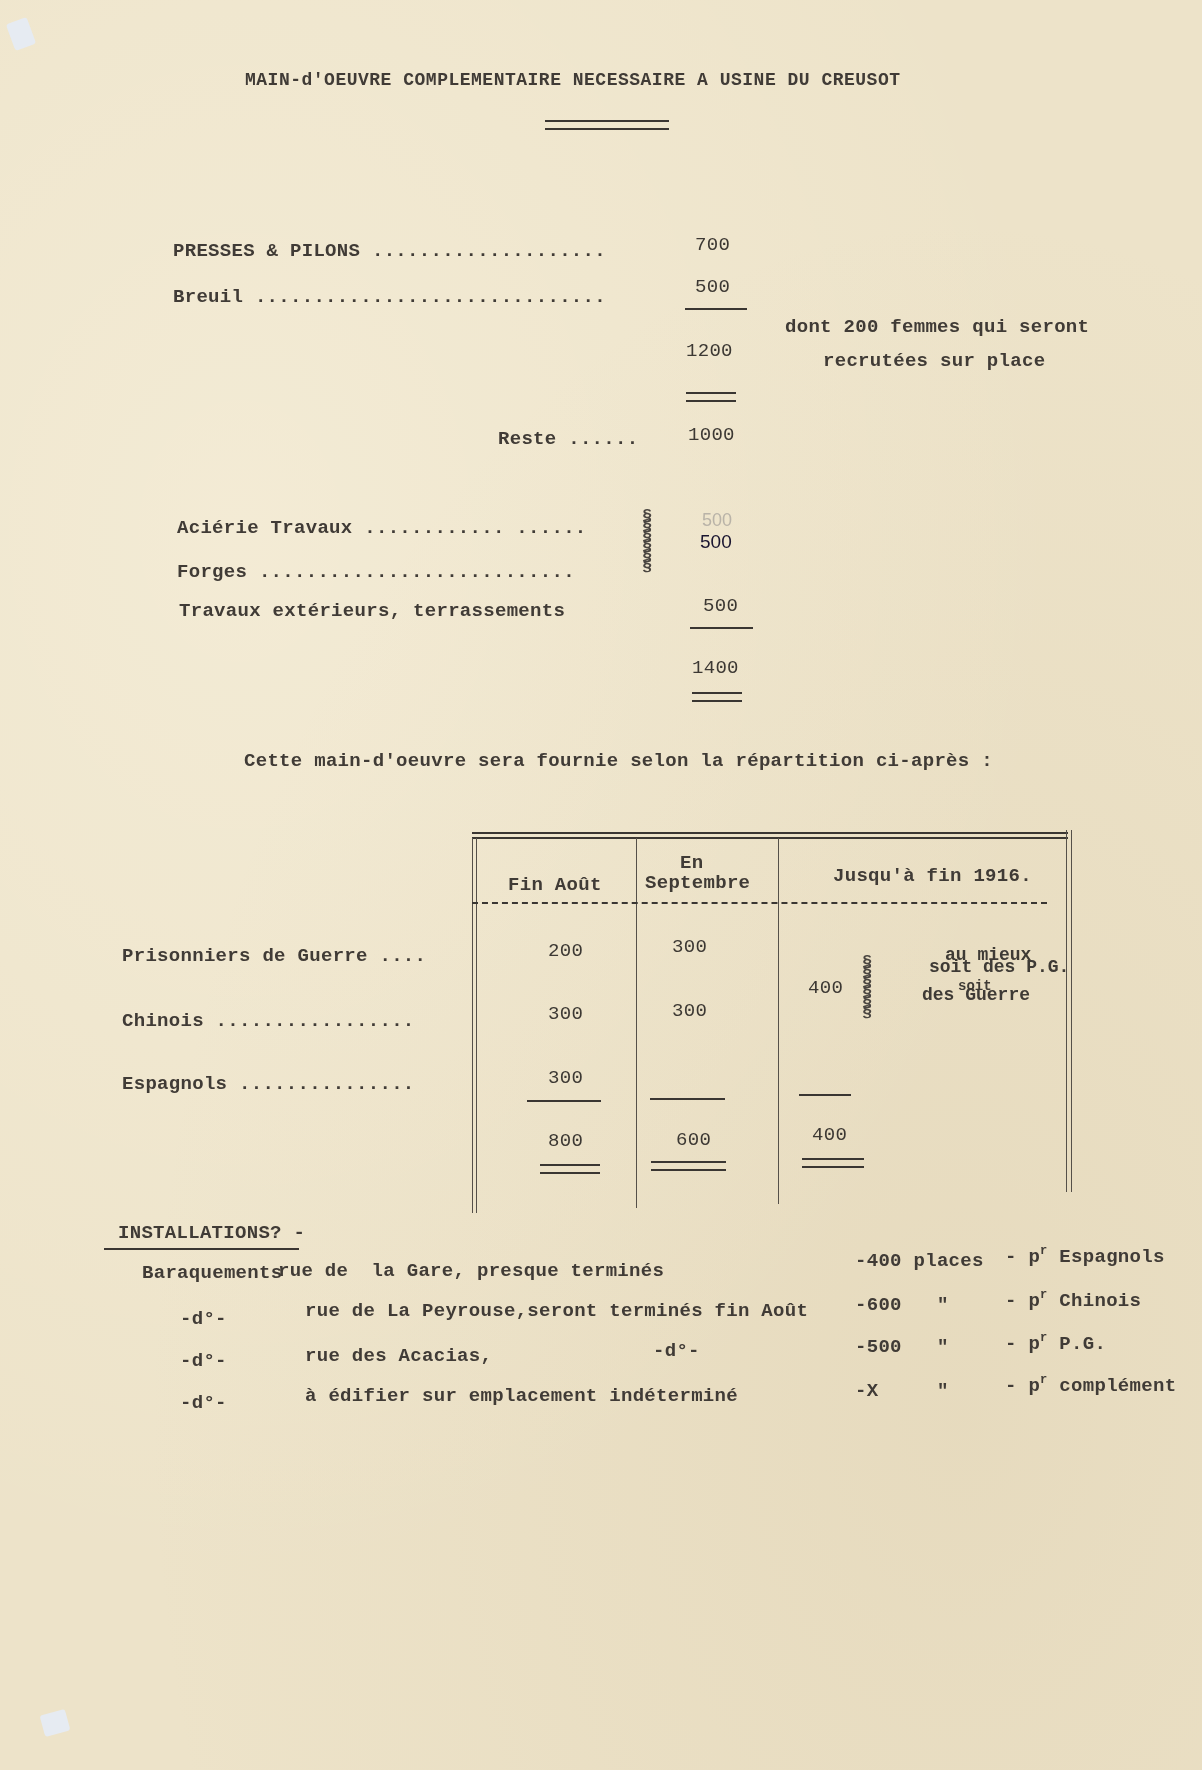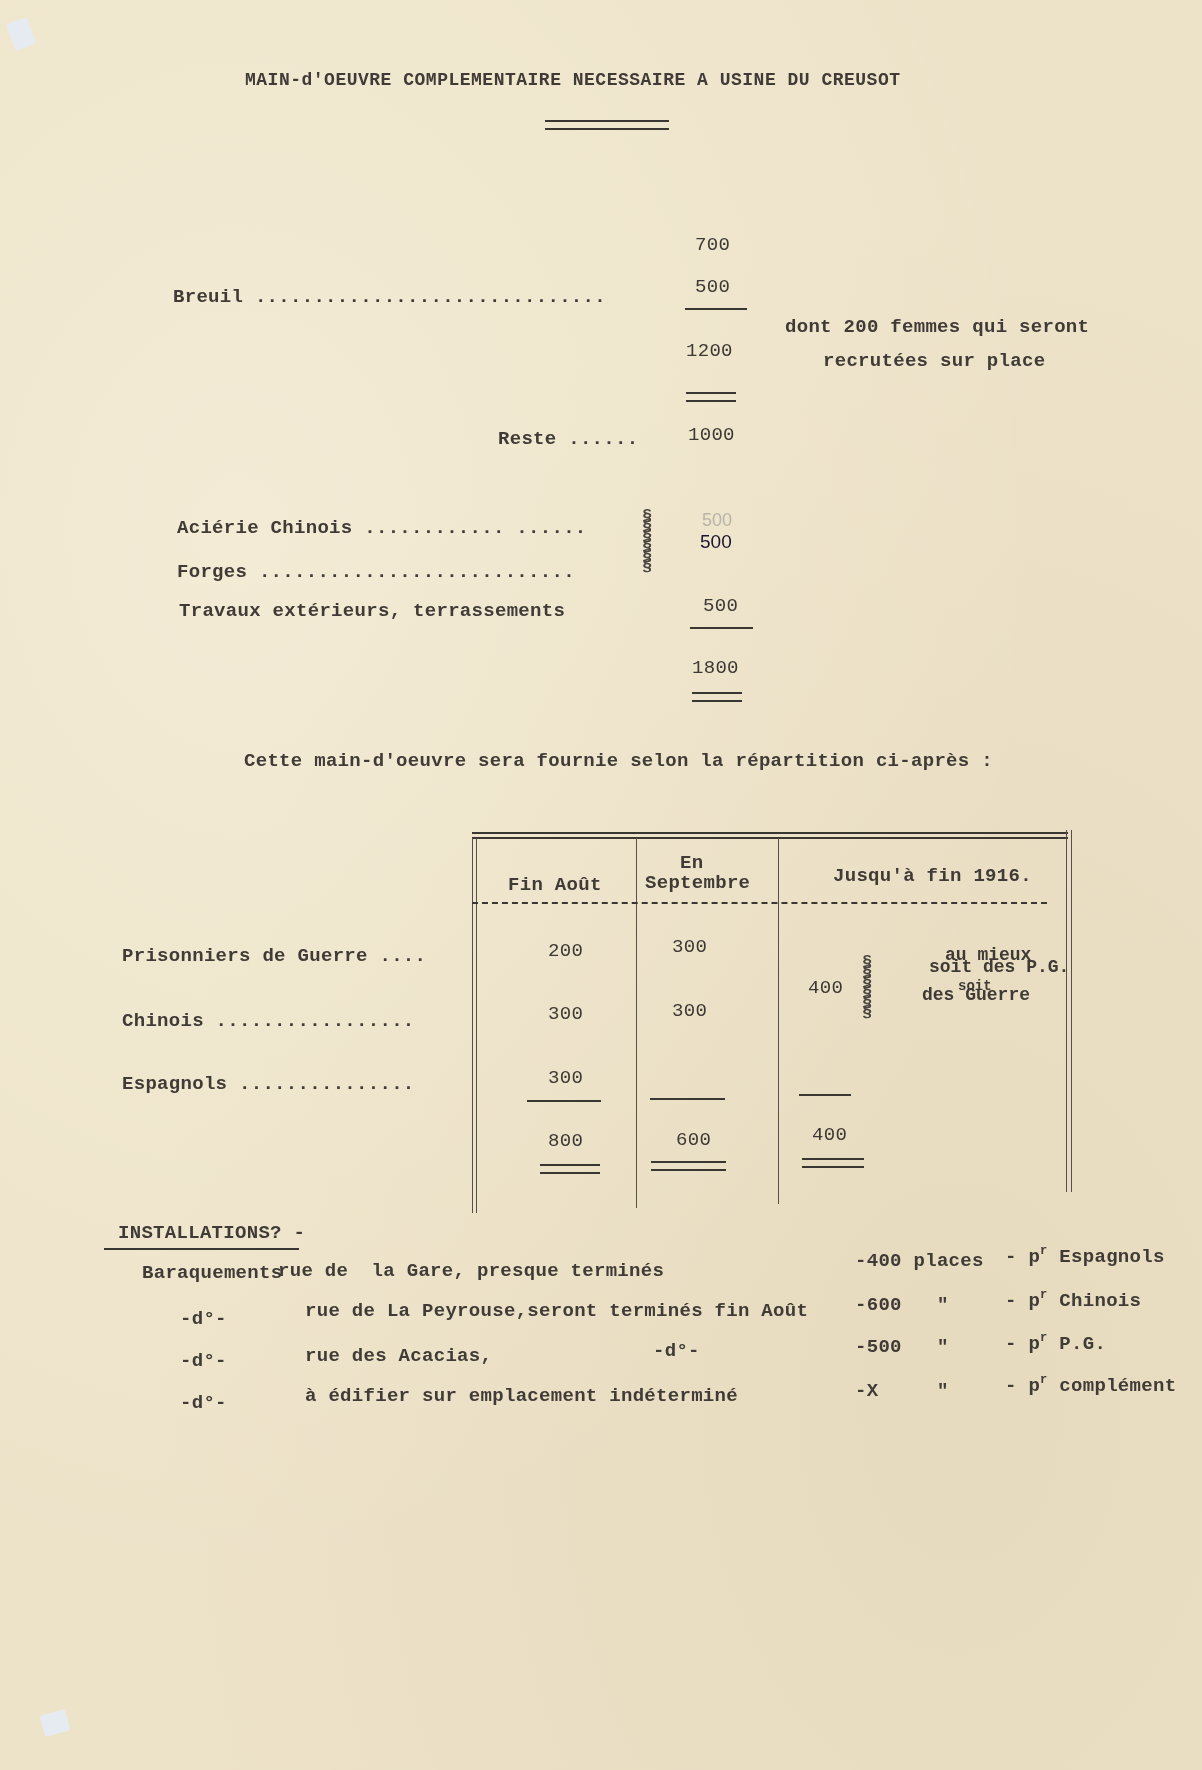--- a/index.html
+++ b/index.html
@@ -27,40 +27,41 @@
 <body>
 
 <div class="page">
 
   <div class="hole" style="left:10px;top:20px;width:22px;height:28px;transform:rotate(-20deg);"></div>
   <div class="hole" style="left:42px;top:1712px;width:26px;height:22px;transform:rotate(-15deg);"></div>
 
   <div class="t title" style="left:245px;top:70px;">MAIN-d'OEUVRE COMPLEMENTAIRE NECESSAIRE A USINE DU CREUSOT</div>
   <div class="dbl" style="left:545px;top:120px;width:124px;"></div>
 
+  <div class="t" style="left:173px;top:240px;">PRESSES &amp; PILONS ....................</div>
   <div class="t num" style="left:695px;top:234px;">700</div>
   <div class="t" style="left:173px;top:286px;">Breuil ..............................</div>
   <div class="t num" style="left:695px;top:276px;">500</div>
   <div class="sgl" style="left:685px;top:308px;width:62px;"></div>
   <div class="t num" style="left:686px;top:340px;">1200</div>
   <div class="t" style="left:785px;top:316px;">dont 200 femmes qui seront</div>
   <div class="t" style="left:823px;top:350px;">recrutées sur place</div>
   <div class="dbl" style="left:686px;top:392px;width:50px;"></div>
   <div class="t" style="left:498px;top:428px;">Reste ......</div>
   <div class="t num" style="left:688px;top:424px;">1000</div>
 
-  <div class="t" style="left:177px;top:517px;">Aciérie Chinois ............ ......</div>
+  <div class="t" style="left:177px;top:517px;">Aciérie Travaux ............ ......</div>
   <div class="t" style="left:177px;top:561px;">Forges ...........................</div>
   <div class="brace" style="left:640px;top:512px;height:68px;">§<br>§<br>§<br>§<br>§<br>§</div>
   <div class="ghost" style="left:702px;top:510px;">500</div>
   <div class="stamp500" style="left:700px;top:531px;">500</div>
   <div class="t" style="left:179px;top:600px;">Travaux extérieurs, terrassements</div>
   <div class="t num" style="left:703px;top:595px;">500</div>
   <div class="sgl" style="left:690px;top:627px;width:63px;"></div>
-  <div class="t num" style="left:692px;top:657px;">1800</div>
+  <div class="t num" style="left:692px;top:657px;">1400</div>
   <div class="dbl" style="left:692px;top:692px;width:50px;"></div>
 
   <div class="t" style="left:244px;top:750px;">Cette main-d'oeuvre sera fournie selon la répartition ci-après :</div>
 
   <div>
     <div class="dbl" style="left:472px;top:832px;width:596px;height:3px;"></div>
     <div class="vline" style="left:472px;top:838px;height:375px;"></div>
     <div class="vline" style="left:476px;top:838px;height:375px;"></div>
     <div class="vline" style="left:636px;top:838px;height:370px;"></div>
     <div class="vline" style="left:778px;top:838px;height:366px;"></div>

